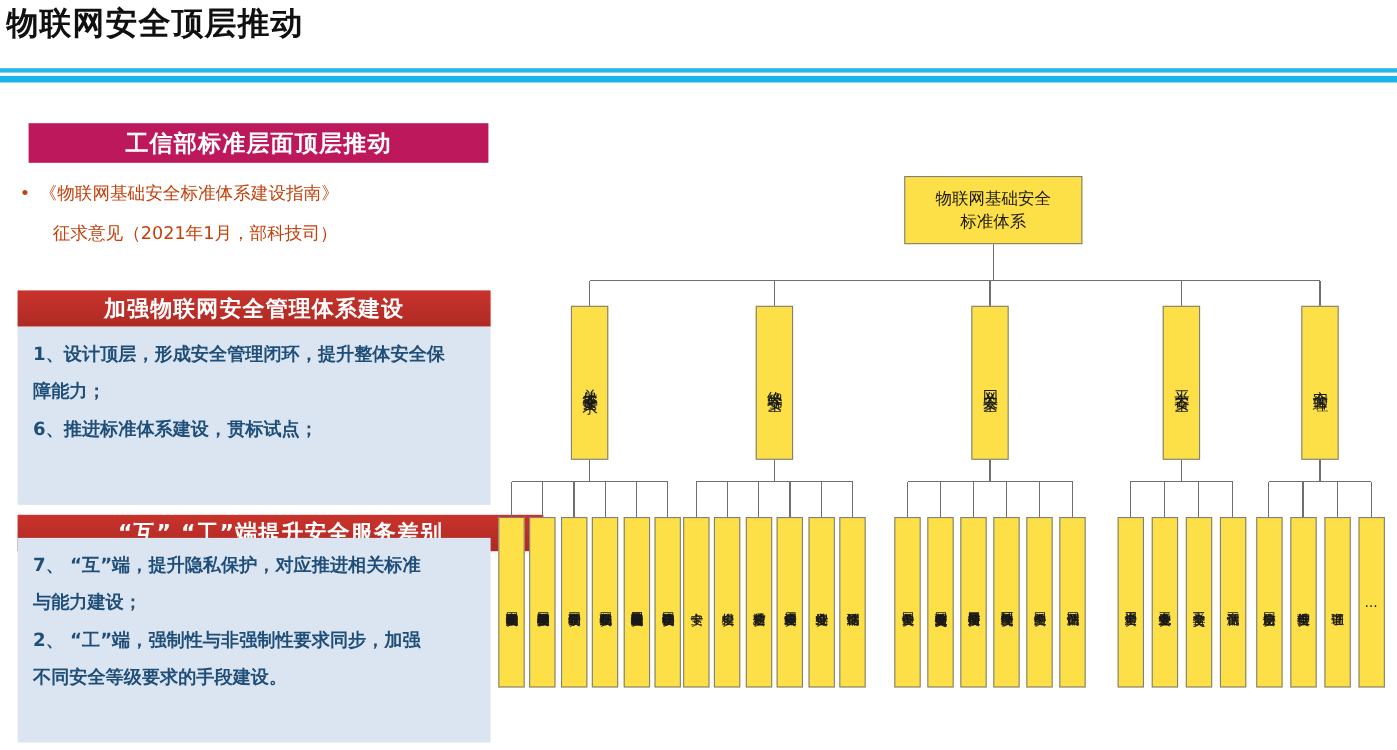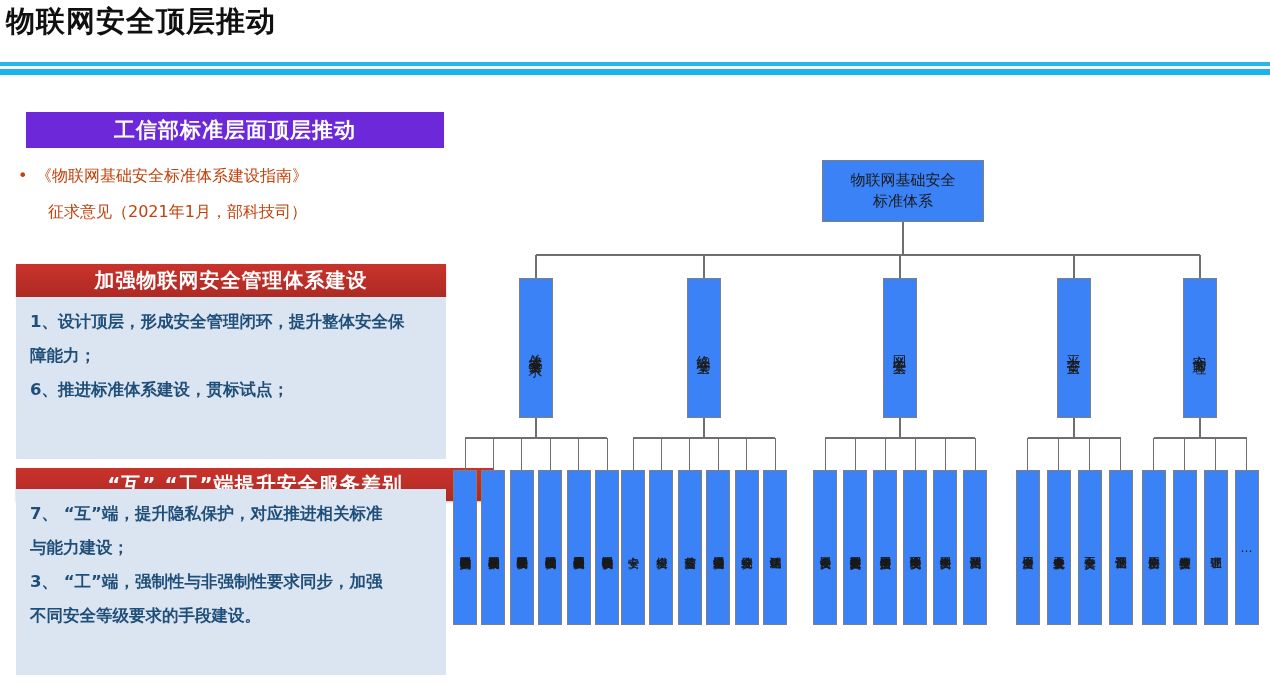--- a/index.html
+++ b/index.html
@@ -22,21 +22,21 @@
   #left-panel{position:absolute;left:0;top:100px;width:460px;height:580px;}
 
   .band-head{
     position:absolute;text-align:center;color:#ffffff;font-weight:bold;
     font-family:"DejaVu Sans","Liberation Sans",sans-serif;
     letter-spacing:1px;
     box-sizing:border-box;
   }
   .band-blue{
     left:26px;width:418px;height:36px;top:12px;
-    background:#6d28d9;font-size:21px;line-height:36px;
+    background:#be185d;font-size:21px;line-height:36px;
   }
   .band-red{
     background:linear-gradient(180deg,#c9332c 0%,#ae2a24 100%);
     font-size:20px;line-height:33px;height:33px;
     box-shadow:0 1px 2px rgba(0,0,0,.25);
   }
   #band-red-1{left:16px;width:430px;top:164px;}
   #band-red-2{left:16px;width:478px;top:368px;}
 
   .body-box{
@@ -55,21 +55,21 @@
   }
   #bullet-line .dot{display:inline-block;width:18px;}
   #bullet-line .l2{display:block;padding-left:30px;}
 
   
   #tree{position:absolute;left:448px;top:96px;width:822px;height:580px;}
   #tree svg{position:absolute;left:0;top:0;}
 
   .node{
     position:absolute;box-sizing:border-box;
-    border:1px solid #7f7f7f;background:#3b82f6;
+    border:1px solid #7f7f7f;background:#fde047;
     color:#1a1a1a;font-family:"DejaVu Sans","Liberation Sans",sans-serif;
   }
   
   #root-node{
     left:374px;top:64px;width:162px;height:62px;
     display:flex;align-items:center;justify-content:center;text-align:center;
     font-size:15px;line-height:21px;
   }
   
   .node-l2{
@@ -109,21 +109,21 @@
   <div id="body-box-1" class="body-box">
     <div>1、设计顶层，形成安全管理闭环，提升整体安全保</div>
     <div>障能力；</div>
     <div>6、推进标准体系建设，贯标试点；</div>
   </div>
 
   <div id="band-red-2" class="band-head band-red">“互”  “工”端提升安全服务差别</div>
   <div id="body-box-2" class="body-box">
     <div>7、 “互”端，提升隐私保护，对应推进相关标准</div>
     <div>与能力建设；</div>
-    <div>3、 “工”端，强制性与非强制性要求同步，加强</div>
+    <div>2、 “工”端，强制性与非强制性要求同步，加强</div>
     <div>不同安全等级要求的手段建设。</div>
   </div>
 </div>
 
 <div id="tree">
   <svg id="tree-lines" width="822" height="580">
       <line x1="455" y1="126" x2="455" y2="159" stroke="#6f6f6f" stroke-width="1.4" shape-rendering="crispEdges"></line>
       <line x1="88" y1="159" x2="752" y2="159" stroke="#6f6f6f" stroke-width="1.2" shape-rendering="crispEdges"></line>
       <line x1="88" y1="159" x2="88" y2="182" stroke="#6f6f6f" stroke-width="1.2" shape-rendering="crispEdges"></line>
       <line x1="88" y1="322" x2="88" y2="342" stroke="#6f6f6f" stroke-width="1.2" shape-rendering="crispEdges"></line>

